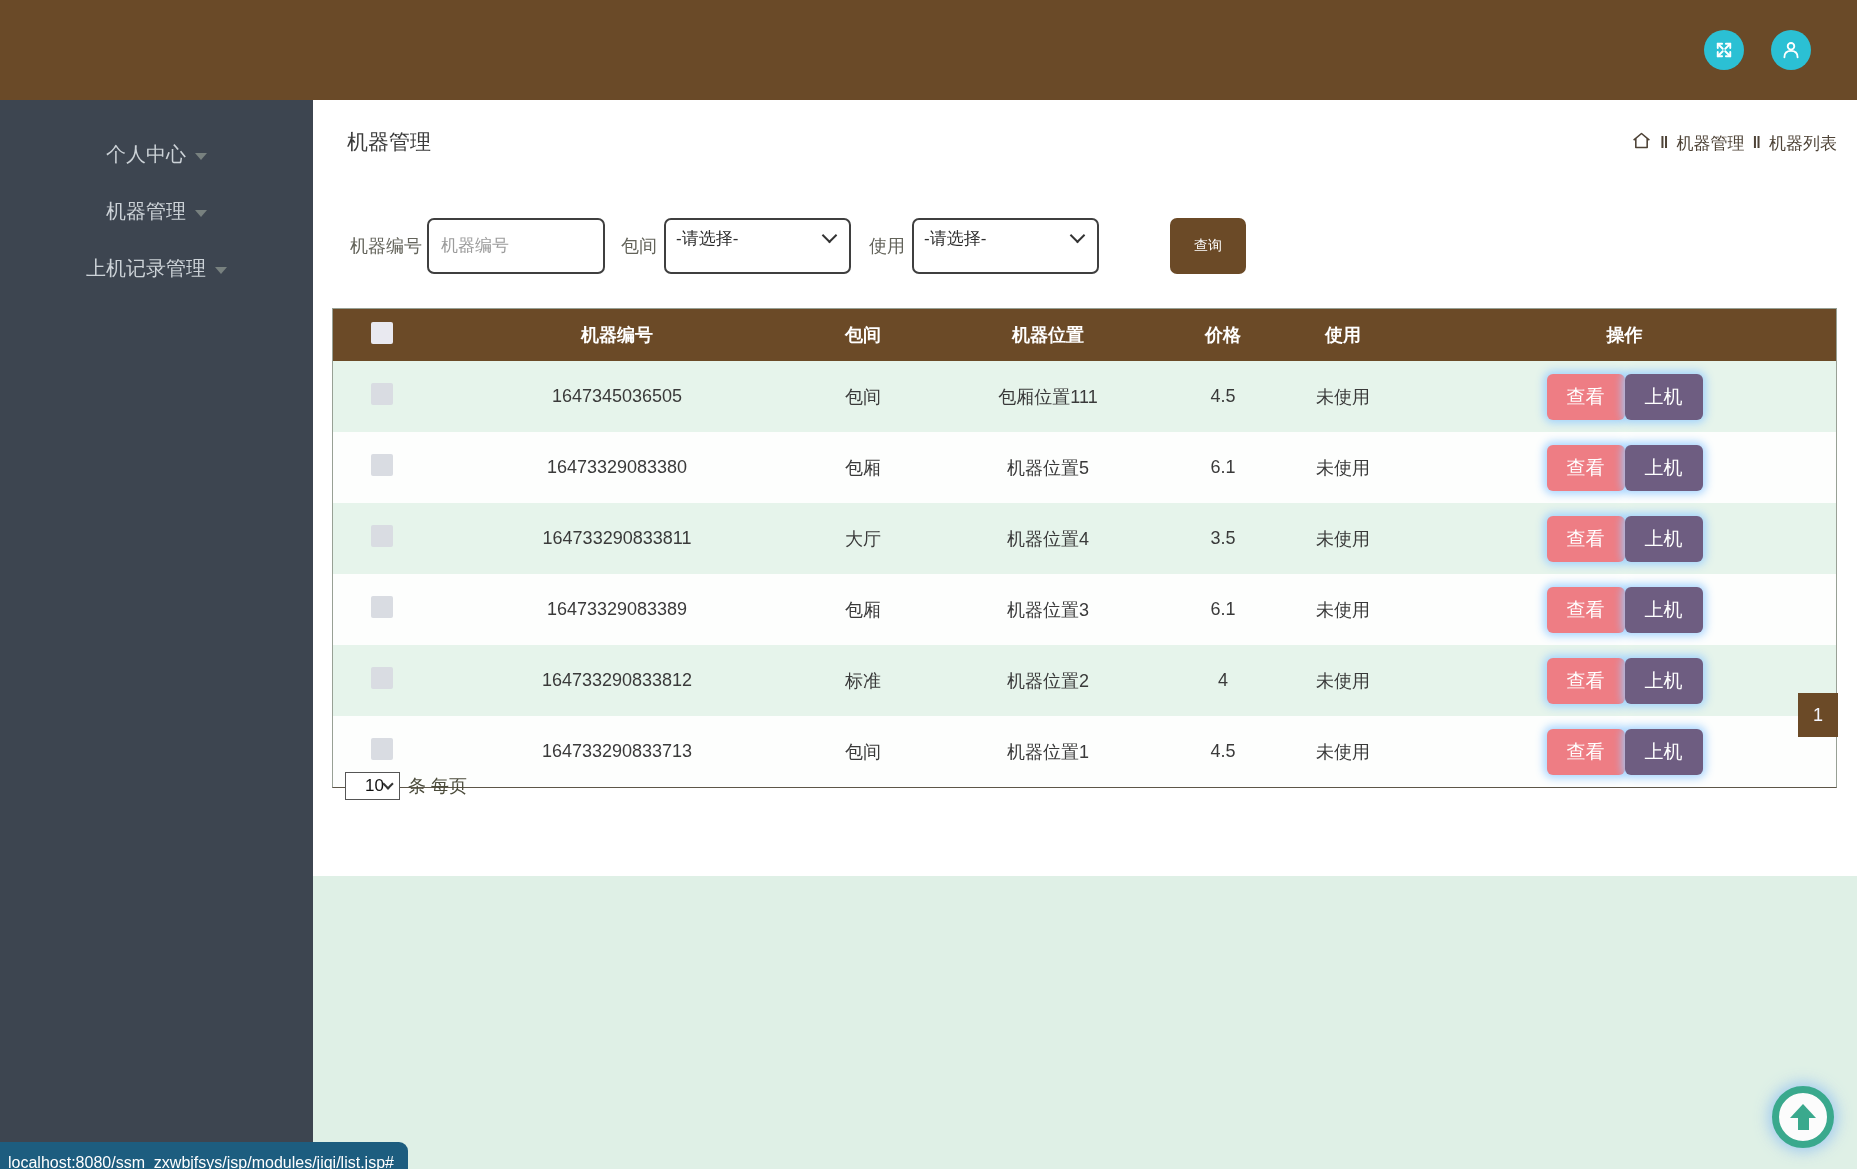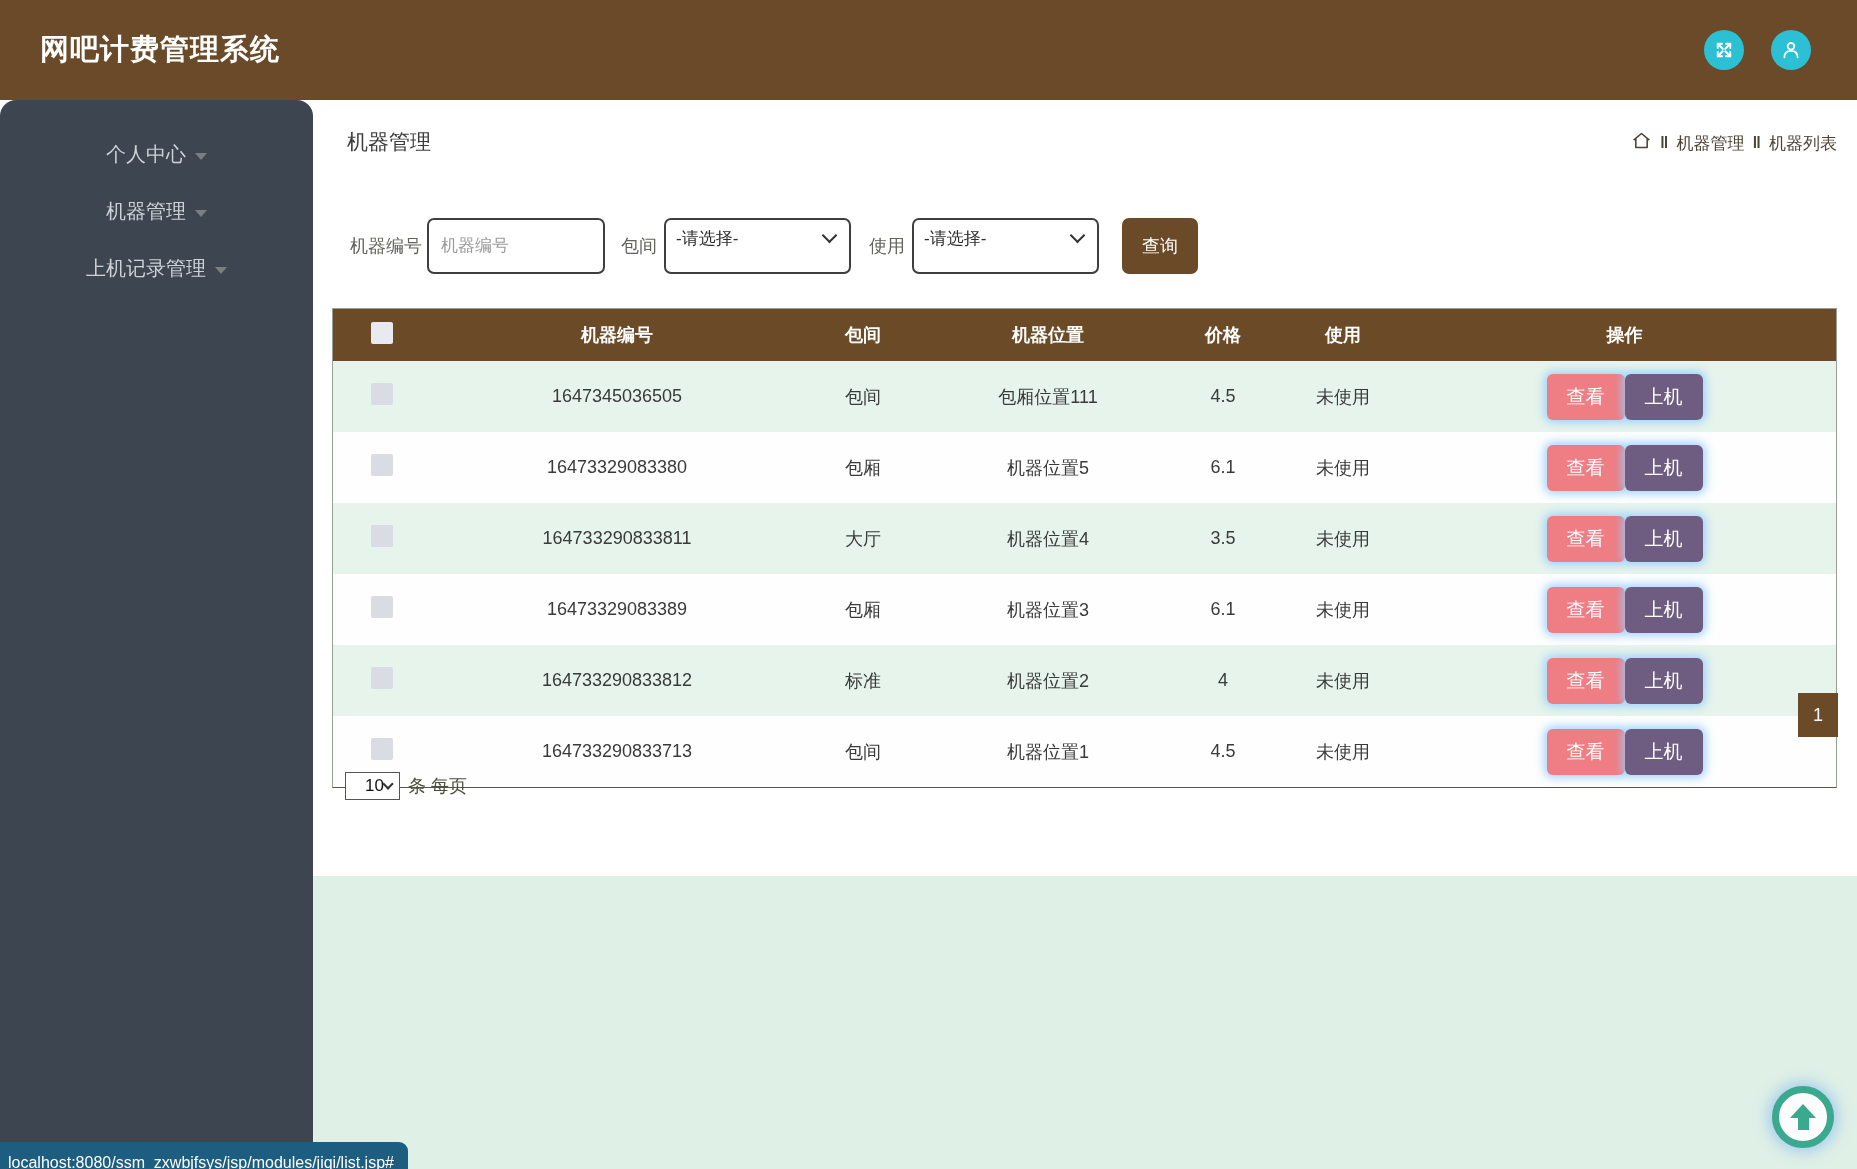--- a/index.html
+++ b/index.html
@@ -10,21 +10,21 @@
   
   .app-header { position:absolute; left:0; top:0; width:1857px; height:100px;
     background:#6a4a28; display:flex; align-items:center; }
   .app-title { color:#fff; font-size:29px; font-weight:600; margin-left:40px; letter-spacing:1px; }
   .header-actions { position:absolute; right:46px; top:0; height:100px; display:flex; align-items:center; gap:27px; }
   .circle-btn { width:40px; height:40px; border-radius:50%; background:#2bc0d4; border:none;
     display:flex; align-items:center; justify-content:center; cursor:pointer; }
   .circle-btn svg { display:block; }
 
   
-  .sidebar { position:absolute; left:0; top:100px; width:313px; height:1069px; background:#3d4550;border-radius:16px; }
+  .sidebar { position:absolute; left:0; top:100px; width:313px; height:1069px; background:#3d4550; }
   .side-menu { padding-top:26px; }
   .side-item { height:57px; display:flex; align-items:center; justify-content:center;
     color:#ccd2d7; font-size:20px; cursor:pointer; }
   .side-item .caret { width:0; height:0; border-left:6px solid transparent; border-right:6px solid transparent;
     border-top:7px solid #78817f; margin-left:9px; margin-top:4px; }
 
   
   .main { position:absolute; left:313px; top:100px; width:1544px; height:1069px; background:#fff; }
   .main-footer-bg { position:absolute; left:0; top:776px; width:1544px; height:293px; background:#dff0e6; }
 
@@ -41,22 +41,22 @@
     font-size:17px; padding:0 12px; color:#333; outline:none; background:#fff; }
   .text-input::placeholder { color:#9b9b9b; }
   .selectbox { width:187px; height:56px; border:2px solid #3f3f3f; border-radius:7px; background:#fff;
     display:flex; align-items:center; justify-content:space-between; padding:0 14px 15px 10px;
     font-size:17px; color:#2e2e2e; cursor:pointer; }
   .chev { width:11px; height:11px; border-right:2px solid #333; border-bottom:2px solid #333;
     transform:rotate(45deg); margin-top:-6px; }
   .gap-lbl1 { margin-right:5px; }
   .m-room { margin-left:16px; margin-right:7px; }
   .m-use  { margin-left:18px; margin-right:7px; }
-  .search-btn { margin-left:23px; width:76px; height:56px; background:#6b4a27; color:#fff;
-    border:none; border-radius:7px; font-size:18px; cursor:pointer; }
+  .search-btn { margin-left:71px; width:76px; height:56px; background:#6b4a27; color:#fff;
+    border:none; border-radius:7px; font-size:14px; cursor:pointer; }
 
   
   .machine-table { position:absolute; left:19px; top:208px; width:1505px;
     border:1px solid #98a095; border-bottom:1px solid #5d5648; }
   .thead { display:grid; grid-template-columns:98px 372px 120px 250px 100px 140px 1fr;
     height:52px; background:#6b4a27; align-items:center; }
   .th { color:#fff; font-size:18px; font-weight:bold; text-align:center; }
   .tr { display:grid; grid-template-columns:98px 372px 120px 250px 100px 140px 1fr;
     height:71px; align-items:center; background:#fdfefd; }
   .tbody .tr:nth-child(odd) { background:#e6f4eb; }
@@ -91,21 +91,20 @@
   .arrow-head { width:0; height:0; border-left:13px solid transparent; border-right:13px solid transparent;
     border-bottom:14px solid #3aa98d; }
   .arrow-stem { width:11px; height:12px; background:#3aa98d; }
 </style>
 </head>
 <body>
 
 <div id="stage">
 
   <div class="app-header">
-    <div class="app-title">网吧计费管理系统</div>
     <div class="header-actions">
       <button class="circle-btn">
         <span>
           <svg width="20" height="20" viewBox="0 0 24 24" fill="none" stroke="#fff" stroke-width="2.3" stroke-linecap="round">
             <path d="M4.5 4.5 L10.5 10.5 M19.5 4.5 L13.5 10.5 M4.5 19.5 L10.5 13.5 M19.5 19.5 L13.5 13.5"></path>
             <path d="M4.5 4.5 h5.2 M4.5 4.5 v5.2 M19.5 4.5 h-5.2 M19.5 4.5 v5.2 M4.5 19.5 h5.2 M4.5 19.5 v-5.2 M19.5 19.5 h-5.2 M19.5 19.5 v-5.2"></path>
           </svg>
         </span>
       </button>
       <button class="circle-btn">

